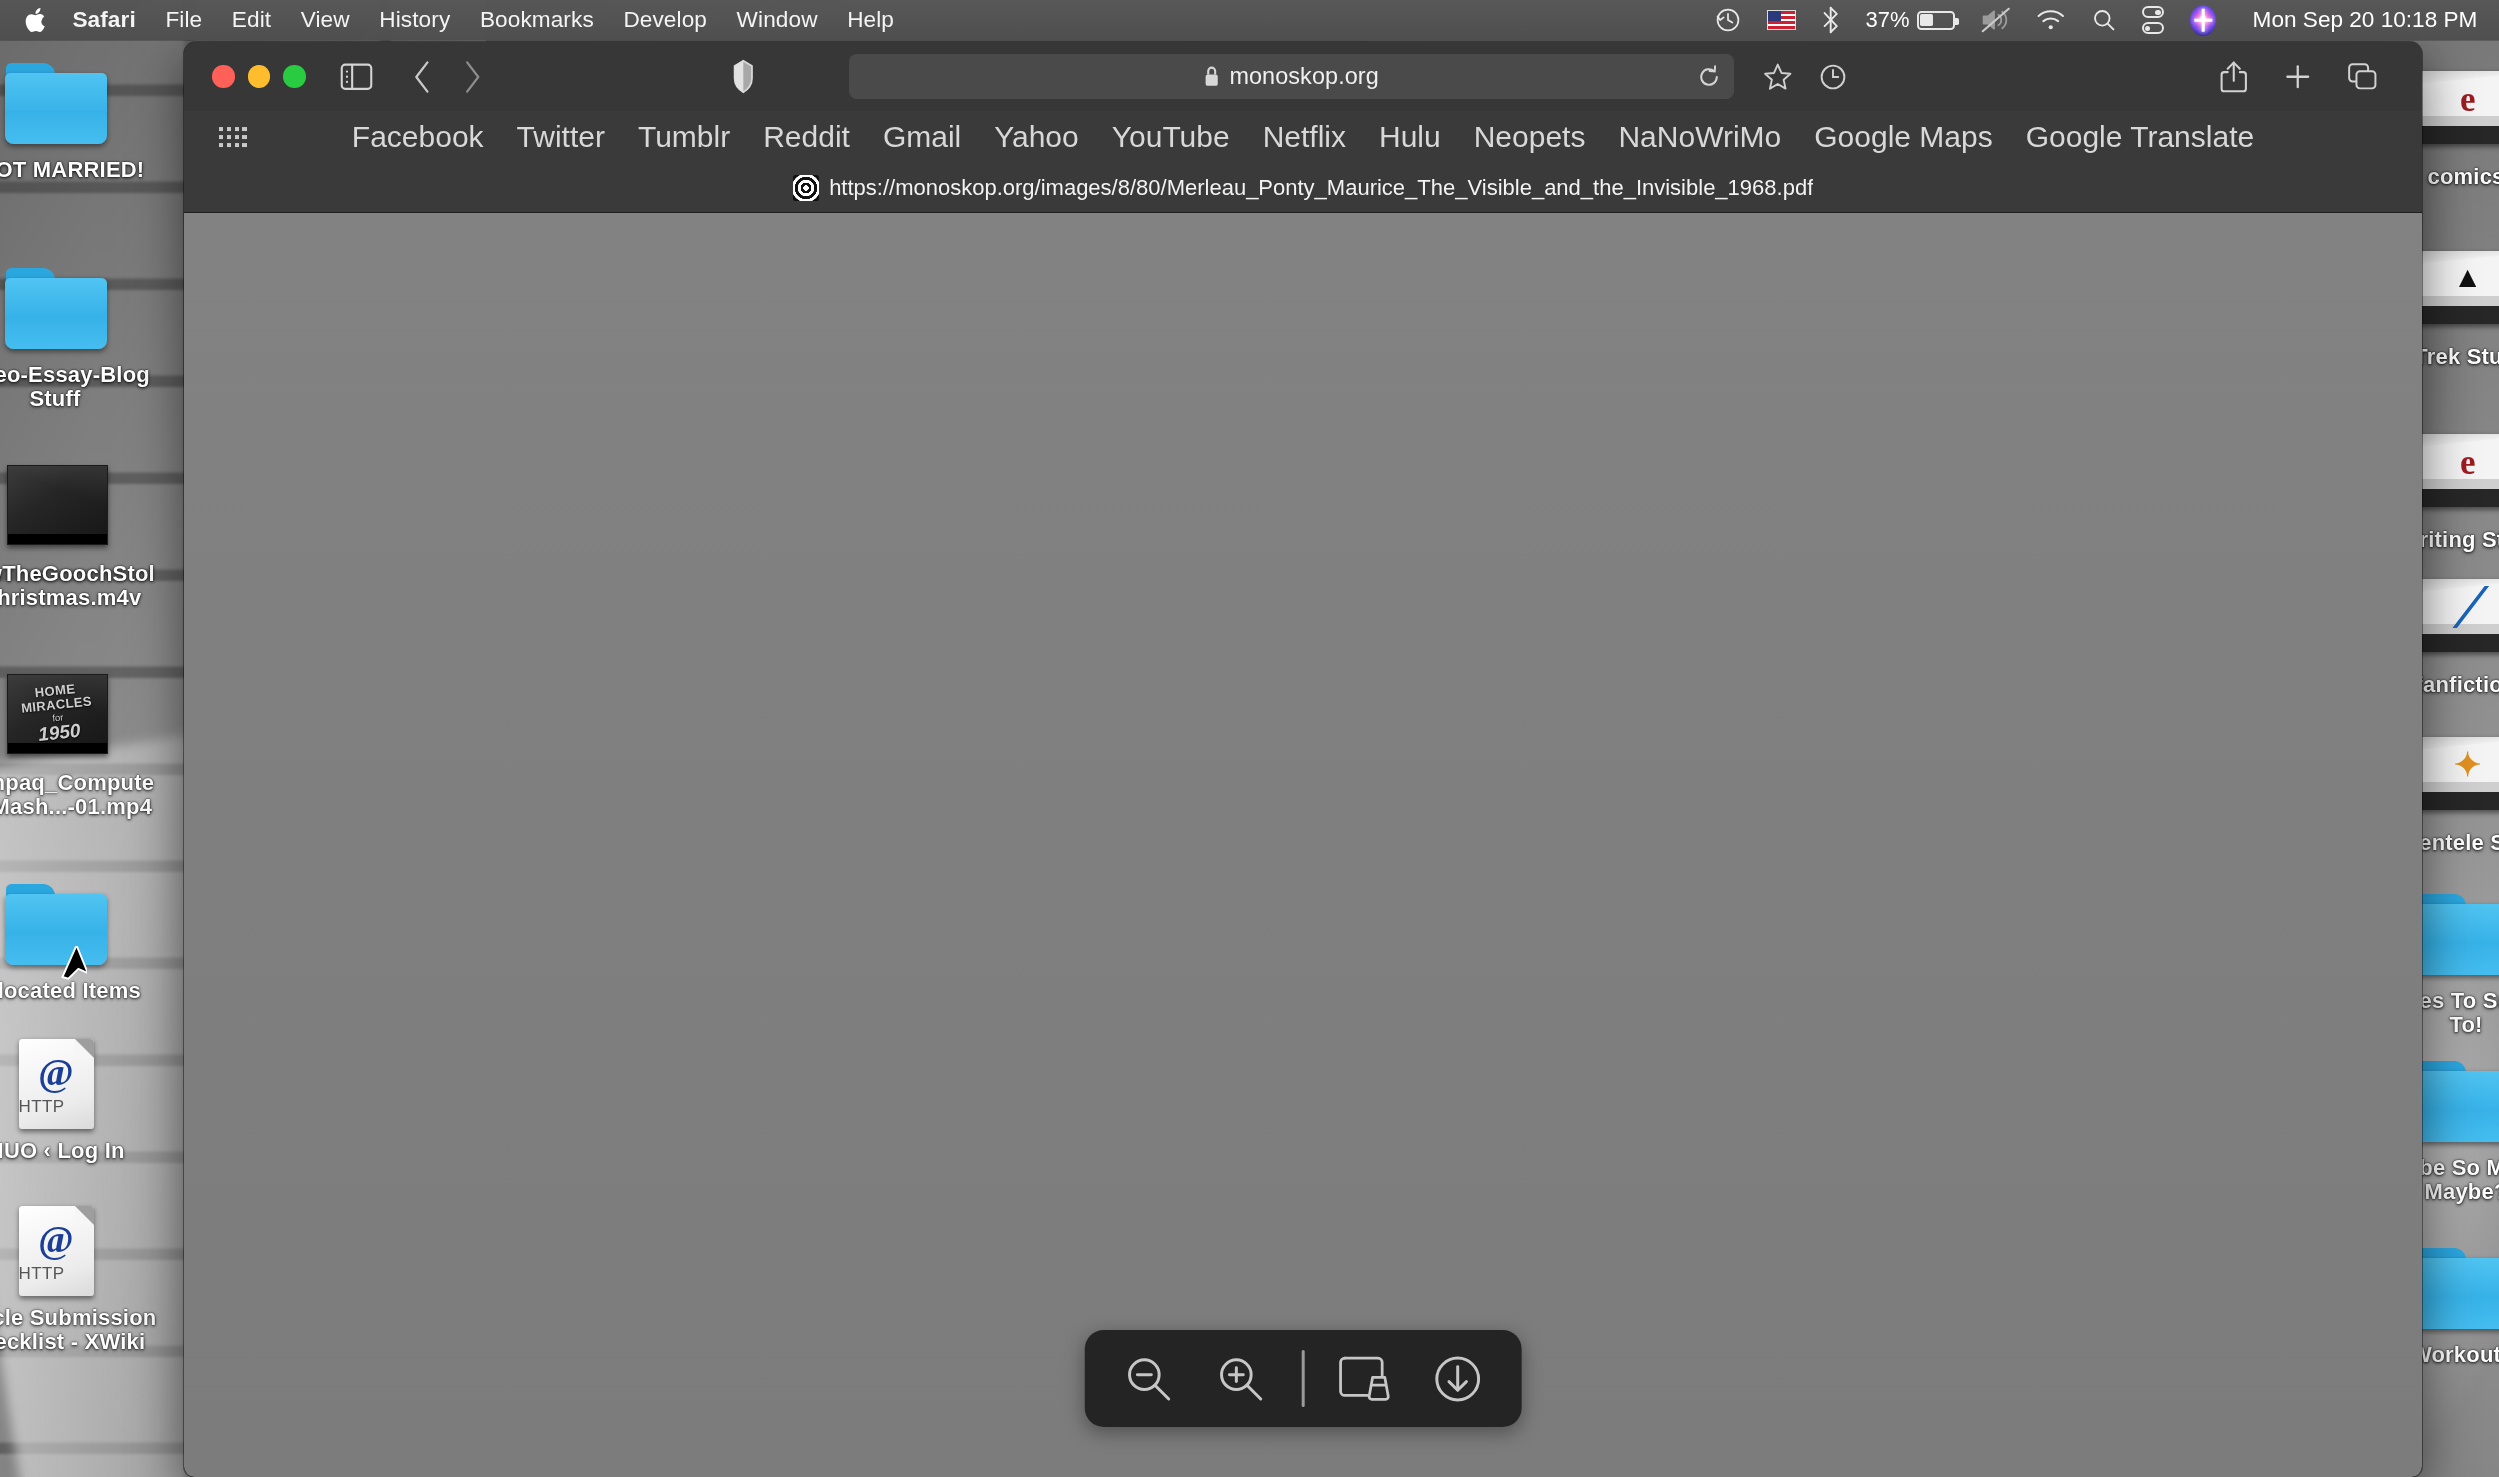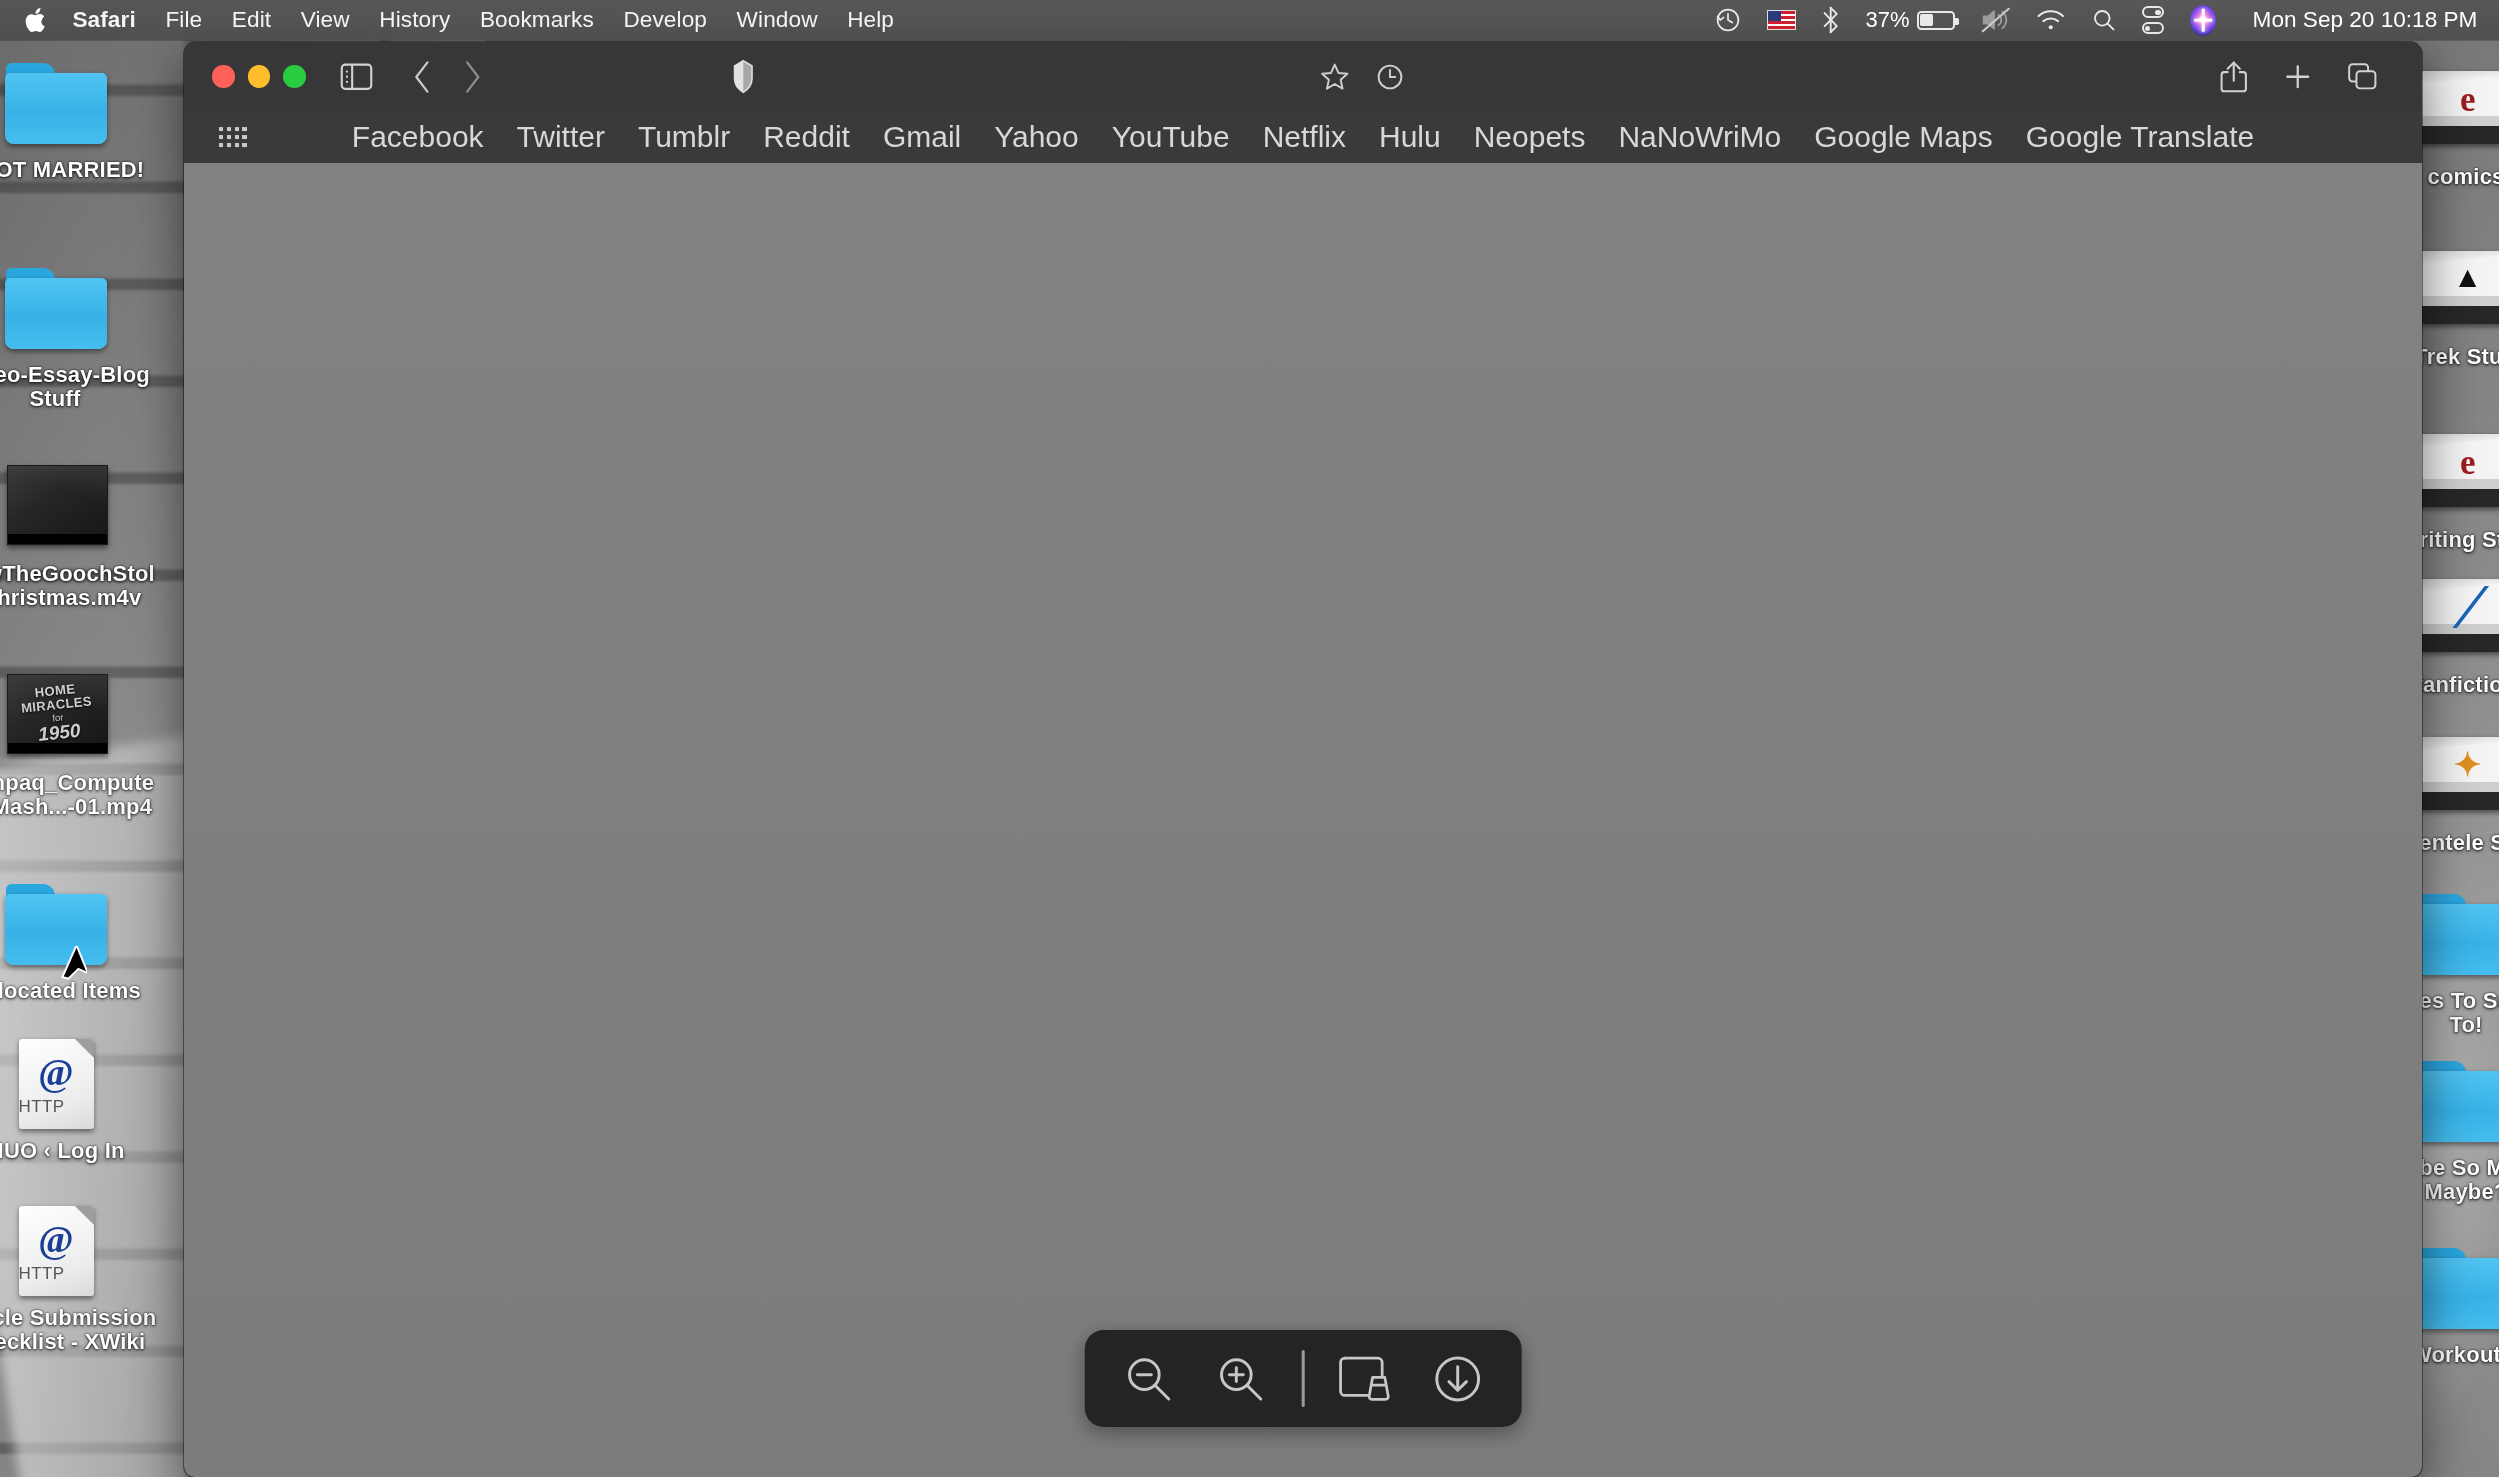--- a/index.html
+++ b/index.html
@@ -549,20 +549,37 @@
     </div>
 
     <div id="addr-wrap">
       <div class="tb-btn" id="shield-btn">
         <svg width="22.6" height="35" viewBox="0 0 26 40" fill="none">
           <path d="M13 2 L23 8 V22 C23 30 18 35 13 38 C8 35 3 30 3 22 V8 Z" fill="#a8a8a8" stroke="#d9d9d9" stroke-width="2"></path>
           <path d="M13 2 L3 8 V22 C3 30 8 35 13 38 Z" fill="#e2e2e2"></path>
         </svg>
       </div>
 
+      <div id="addressbar" title="Search or enter website name">
+        <div id="addr-center">
+          <span id="lock-icon">
+            <svg width="17.4" height="22.6" viewBox="0 0 20 26">
+              <rect x="3" y="11" width="14" height="13" rx="2.5" fill="#d8d8d8"></rect>
+              <path d="M6 11 V7 a4 4 0 0 1 8 0 V11" fill="none" stroke="#d8d8d8" stroke-width="2.4"></path>
+            </svg>
+          </span>
+          <span id="addr-text">monoskop.org</span>
+        </div>
+        <span id="reload-btn">
+          <svg width="26" height="26" viewBox="0 0 30 30" fill="none" stroke="#d4d4d4" stroke-width="2.3" stroke-linecap="round">
+            <path d="M24 15 a9 9 0 1 1 -3.2 -6.9"></path>
+            <polyline points="22,2.6 21.6,8.6 15.6,8"></polyline>
+          </svg>
+        </span>
+      </div>
 
       <div id="addr-right-icons">
         <div class="tb-btn">
           <svg width="29.5" height="29.5" viewBox="0 0 34 34" fill="none" stroke="#cfcfcf" stroke-width="2.2" stroke-linejoin="round">
             <polygon points="17,3 21.3,12.6 31.6,13.6 23.8,20.5 26,30.7 17,25.3 8,30.7 10.2,20.5 2.4,13.6 12.7,12.6"></polygon>
           </svg>
         </div>
         <div class="tb-btn">
           <svg width="28" height="28" viewBox="0 0 32 32" fill="none" stroke="#cfcfcf" stroke-width="2.2" stroke-linecap="round">
             <circle cx="16" cy="16" r="13"></circle>
@@ -620,20 +637,26 @@
       <span class="bm">YouTube</span>
       <span class="bm">Netflix</span>
       <span class="bm">Hulu</span>
       <span class="bm">Neopets</span>
       <span class="bm">NaNoWriMo</span>
       <span class="bm">Google Maps</span>
       <span class="bm">Google Translate</span>
     </div>
   </div>
 
+  <div id="tabbar">
+    <div id="tab">
+      <span id="tab-favicon"></span>
+      <span id="tab-title">https://monoskop.org/images/8/80/Merleau_Ponty_Maurice_The_Visible_and_the_Invisible_1968.pdf</span>
+    </div>
+  </div>
 
   <div id="pdf-view">
     <div id="pdf-toolbar">
       <div class="pdf-btn" title="Zoom Out">
         <svg width="54" height="54" viewBox="0 0 62 62" fill="none" stroke="#c6c6c6" stroke-width="3.4" stroke-linecap="round">
           <circle cx="26" cy="26" r="17"></circle>
           <line x1="38.5" y1="38.5" x2="54" y2="54"></line>
           <line x1="18" y1="26" x2="34" y2="26"></line>
         </svg>
       </div>

